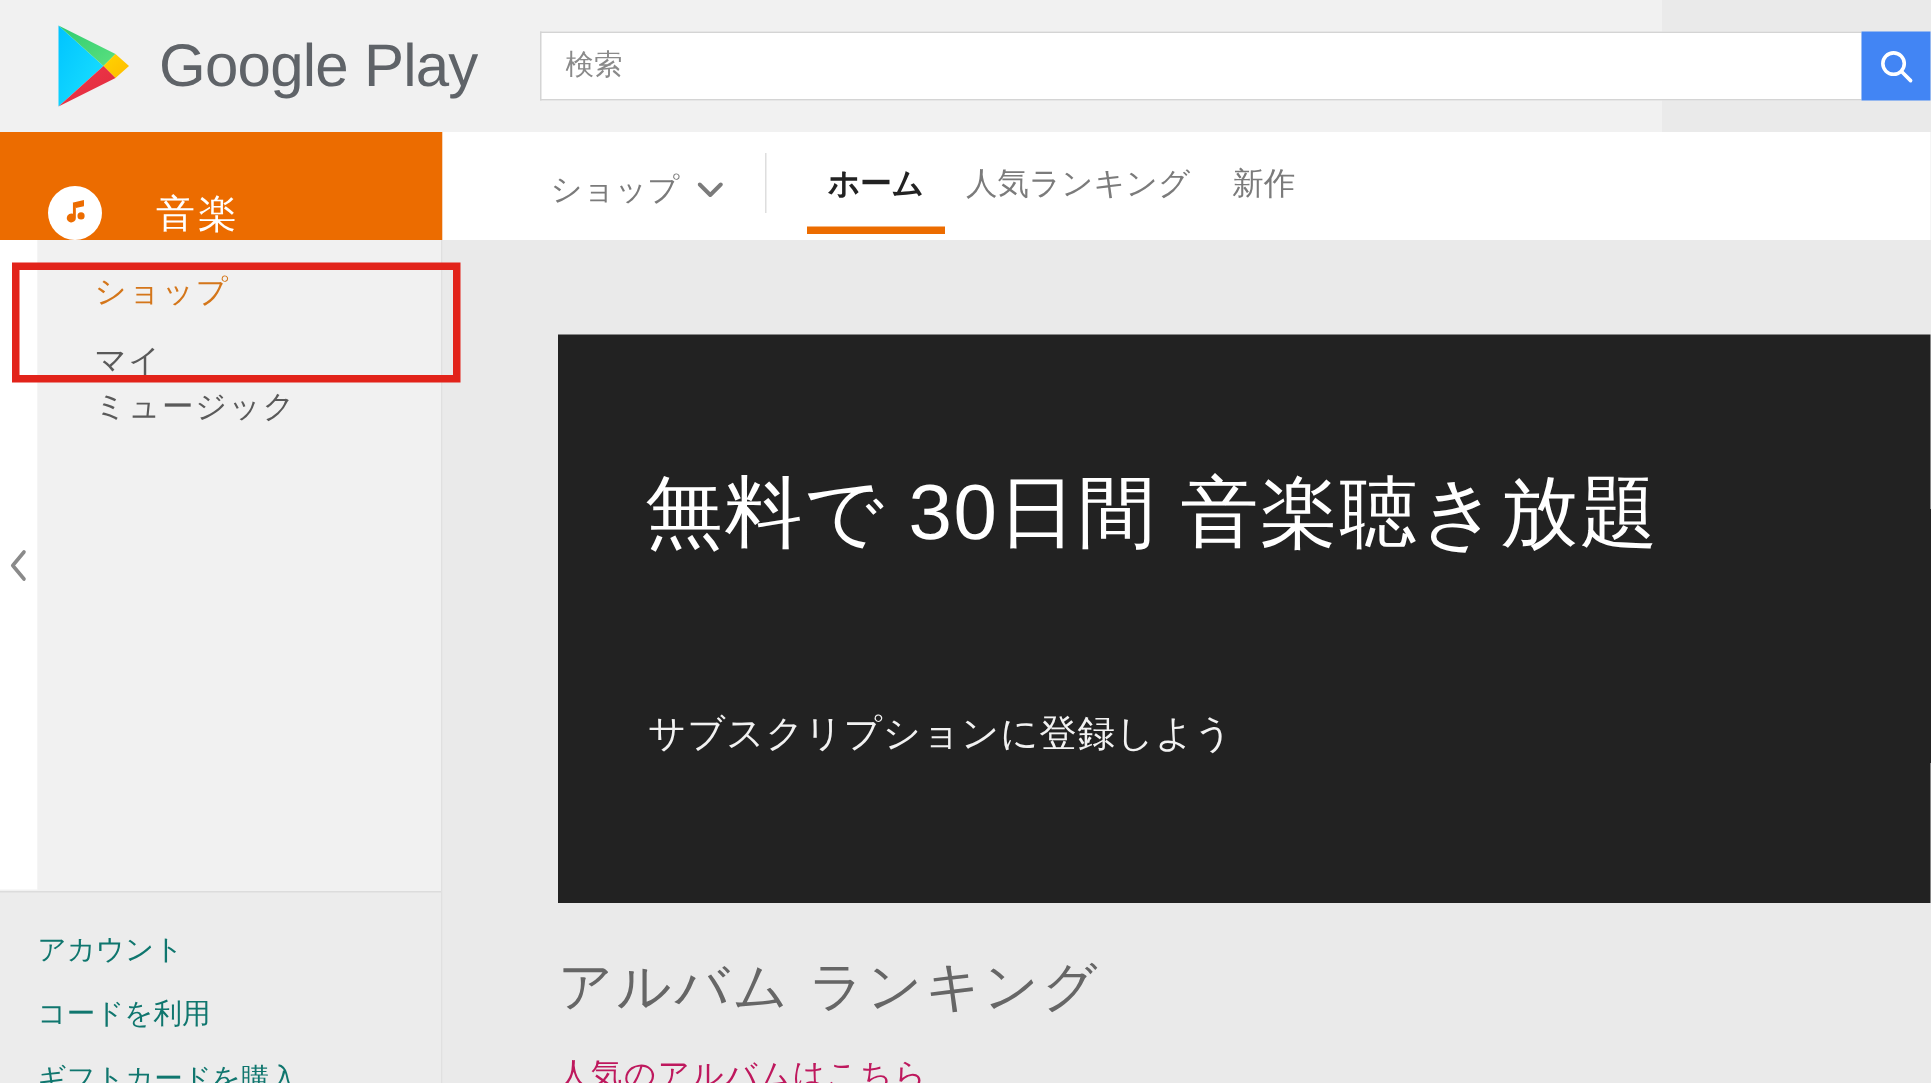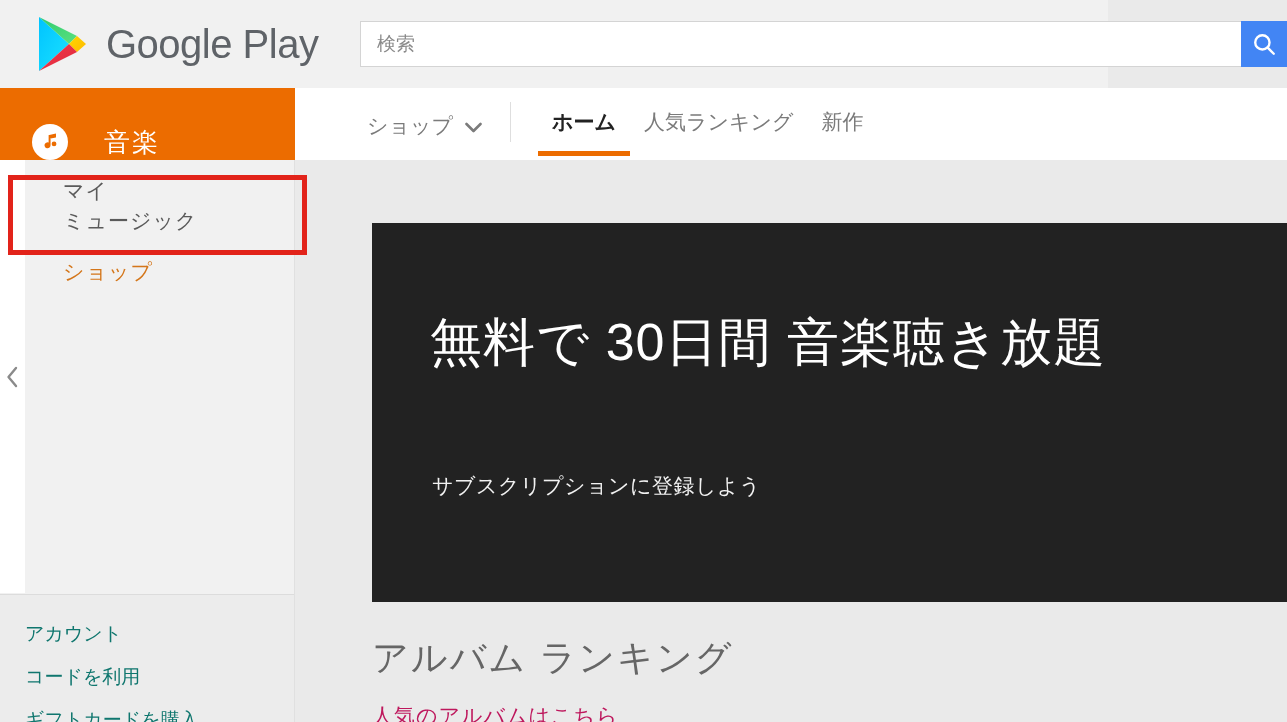--- a/index.html
+++ b/index.html
@@ -300,21 +300,21 @@
     font-size: 52px;
     line-height: 1.32;
     font-weight: 300;
     letter-spacing: 1px;
   }
   .hero-sub {
     position: absolute;
     left: 60px;
     top: 249px;
     color: #f2f2f2;
-    font-size: 21px;
+    font-size: 25px;
     letter-spacing: 0.5px;
   }
 
   .section {
     position: absolute;
     left: 76px;
     top: 477px;
     width: 900px;
   }
   .section-title {
@@ -412,25 +412,25 @@
 
   <div class="collapse-col">
     <span>
       <svg width="13" height="22" viewBox="0 0 13 22">
         <path d="M10 2 L2.5 11 L10 20" fill="none" stroke="#8a8a8a" stroke-width="2.4" stroke-linecap="round" stroke-linejoin="round"></path>
       </svg>
     </span>
   </div>
 
   <div class="side-links">
+    <div class="side-item shop">ショップ</div>
     <div class="side-item my-music">
       <div>マイ</div>
       <div>ミュージック</div>
     </div>
-    <div class="side-item shop">ショップ</div>
   </div>
 
   <div class="side-footer">
     <div class="foot-item">アカウント</div>
     <div class="foot-item">コードを利用</div>
     <div class="foot-item">ギフトカードを購入</div>
   </div>
 </div>
 
 <div class="highlight-box"></div>

